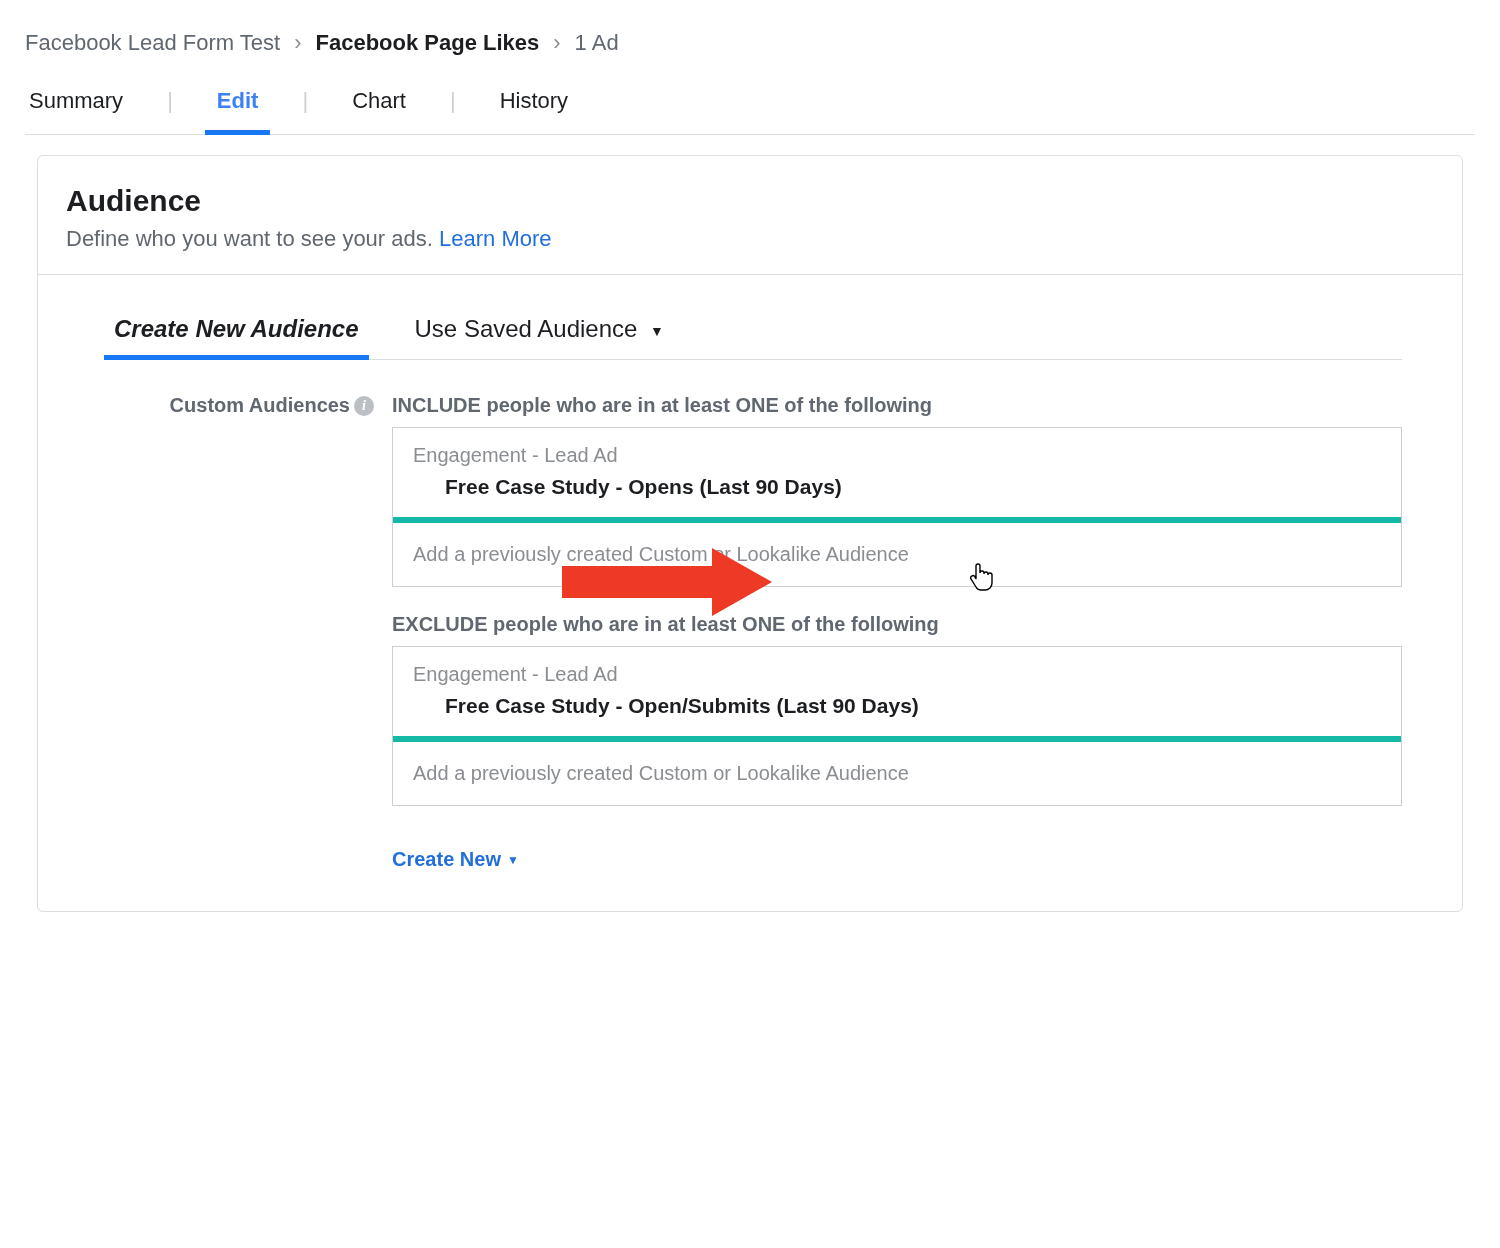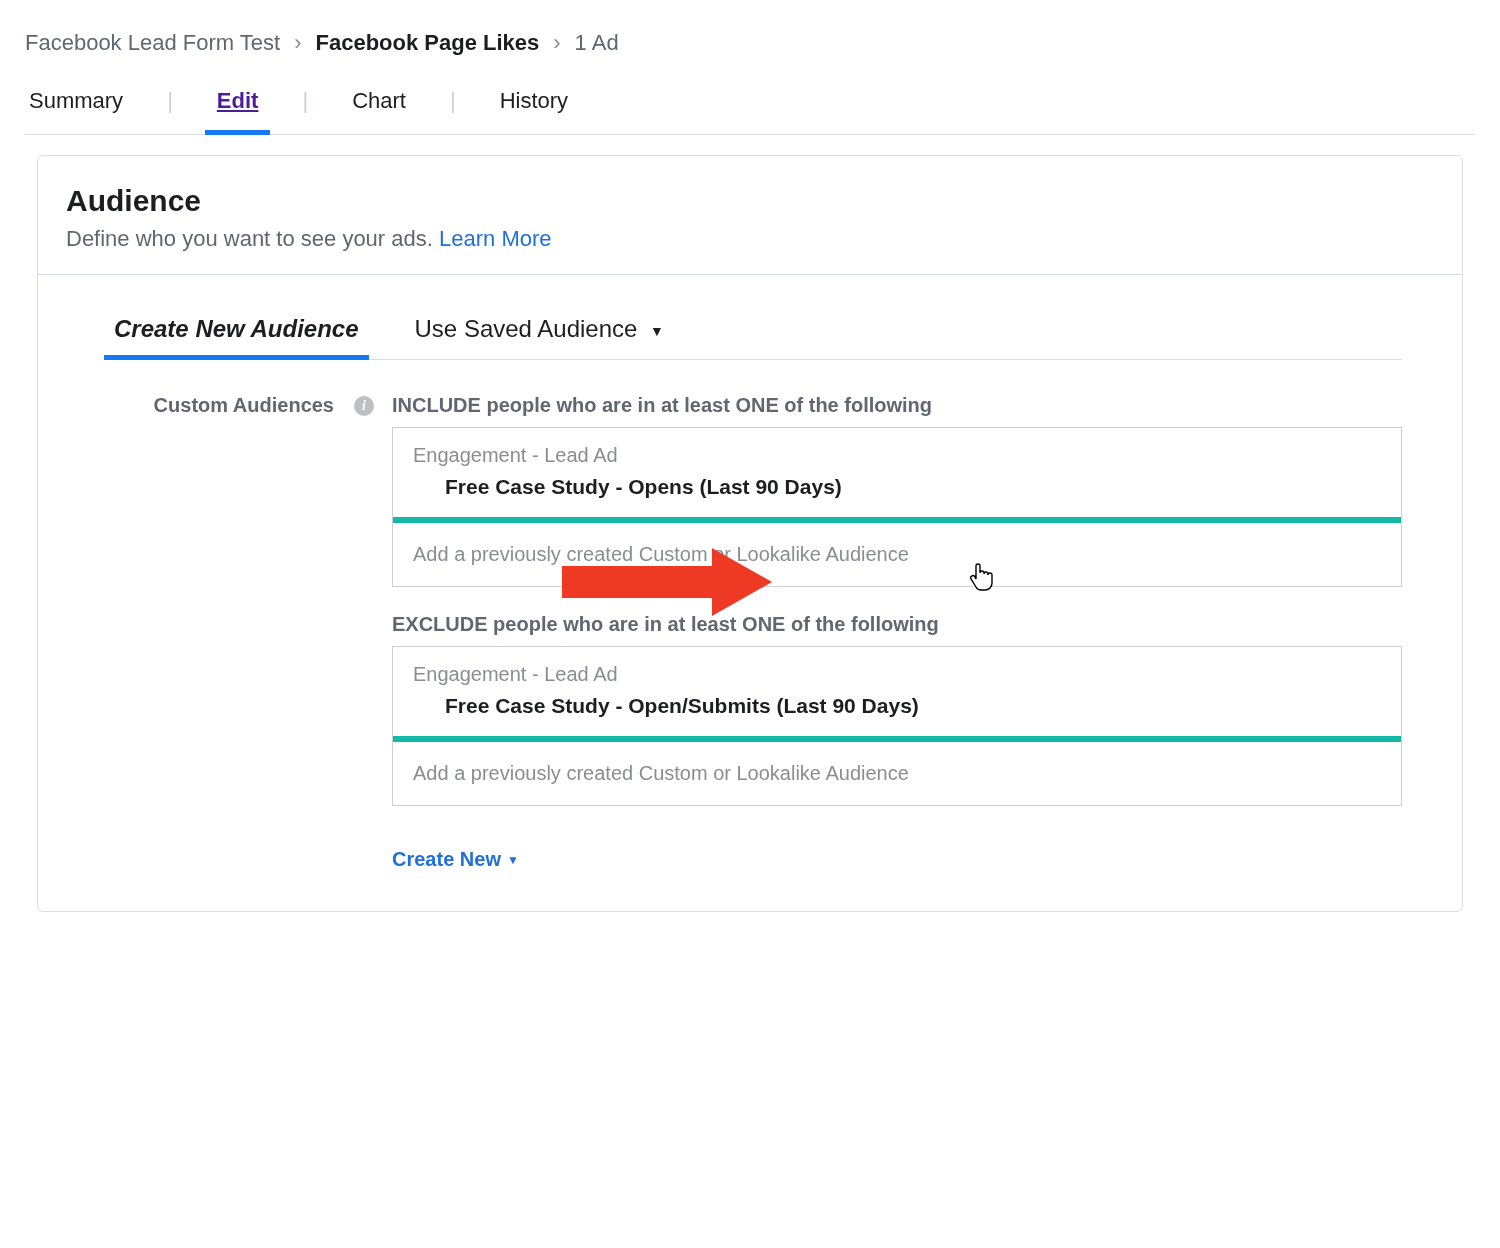--- a/index.html
+++ b/index.html
@@ -35,23 +35,22 @@
     color: #1c1e21;
     cursor: pointer;
     position: relative;
   }
   .topnav .sep {
     color: #ccd0d5;
     margin-right: 40px;
     padding-bottom: 12px;
   }
   .topnav .tab.active {
-    color: #4c1d95;
-    font-weight: 700;
-    text-decoration: underline;
+    color: #3b82f6;
+    font-weight: 700;
   }
   .topnav .tab.active::after {
     content: "";
     position: absolute;
     left: -8px; right: -8px; bottom: -1px;
     height: 5px;
     background: #1877f2;
   }
   .panel {
     border: 1px solid #dadde1;
@@ -104,21 +103,21 @@
     width: 282px;
     min-width: 282px;
     text-align: right;
     padding-right: 18px;
     color: #606770;
     font-size: 20px;
     font-weight: 700;
     display: flex;
     justify-content: flex-end;
     align-items: center;
-    gap: 20px;
+    gap: 4px;
   }
   .info-icon {
     width: 20px; height: 20px; border-radius: 50%;
     background: #bcc0c4; color: #fff;
     font-size: 14px; font-style: italic; font-weight: 700;
     display: inline-flex; align-items: center; justify-content: center;
     font-family: Georgia, serif;
   }
   .content-col { flex: 1; position: relative; }
   .section-title {

